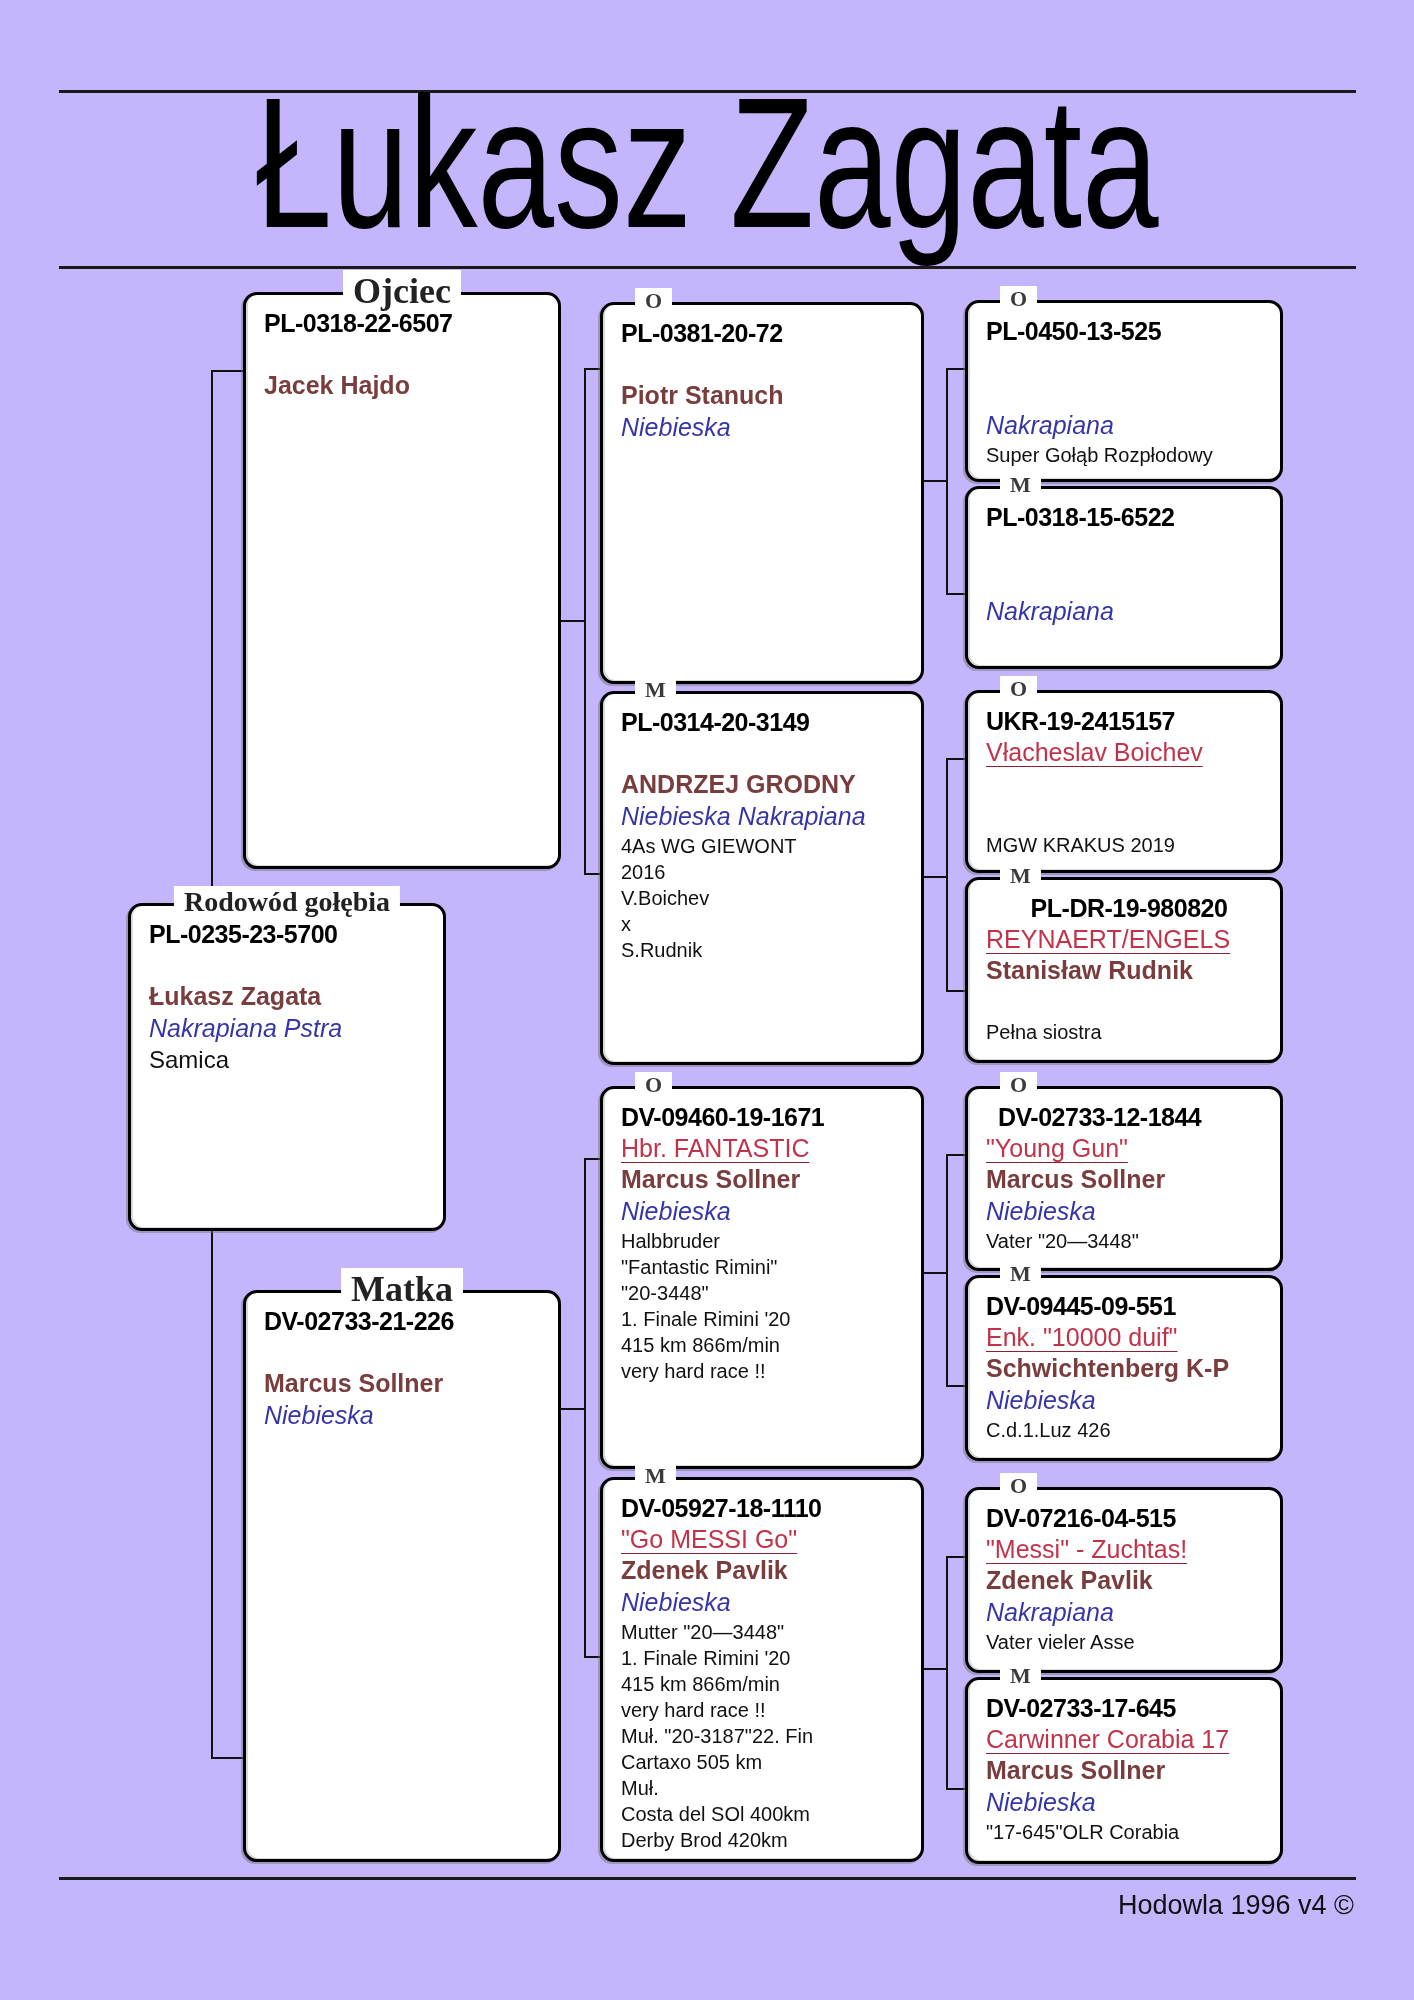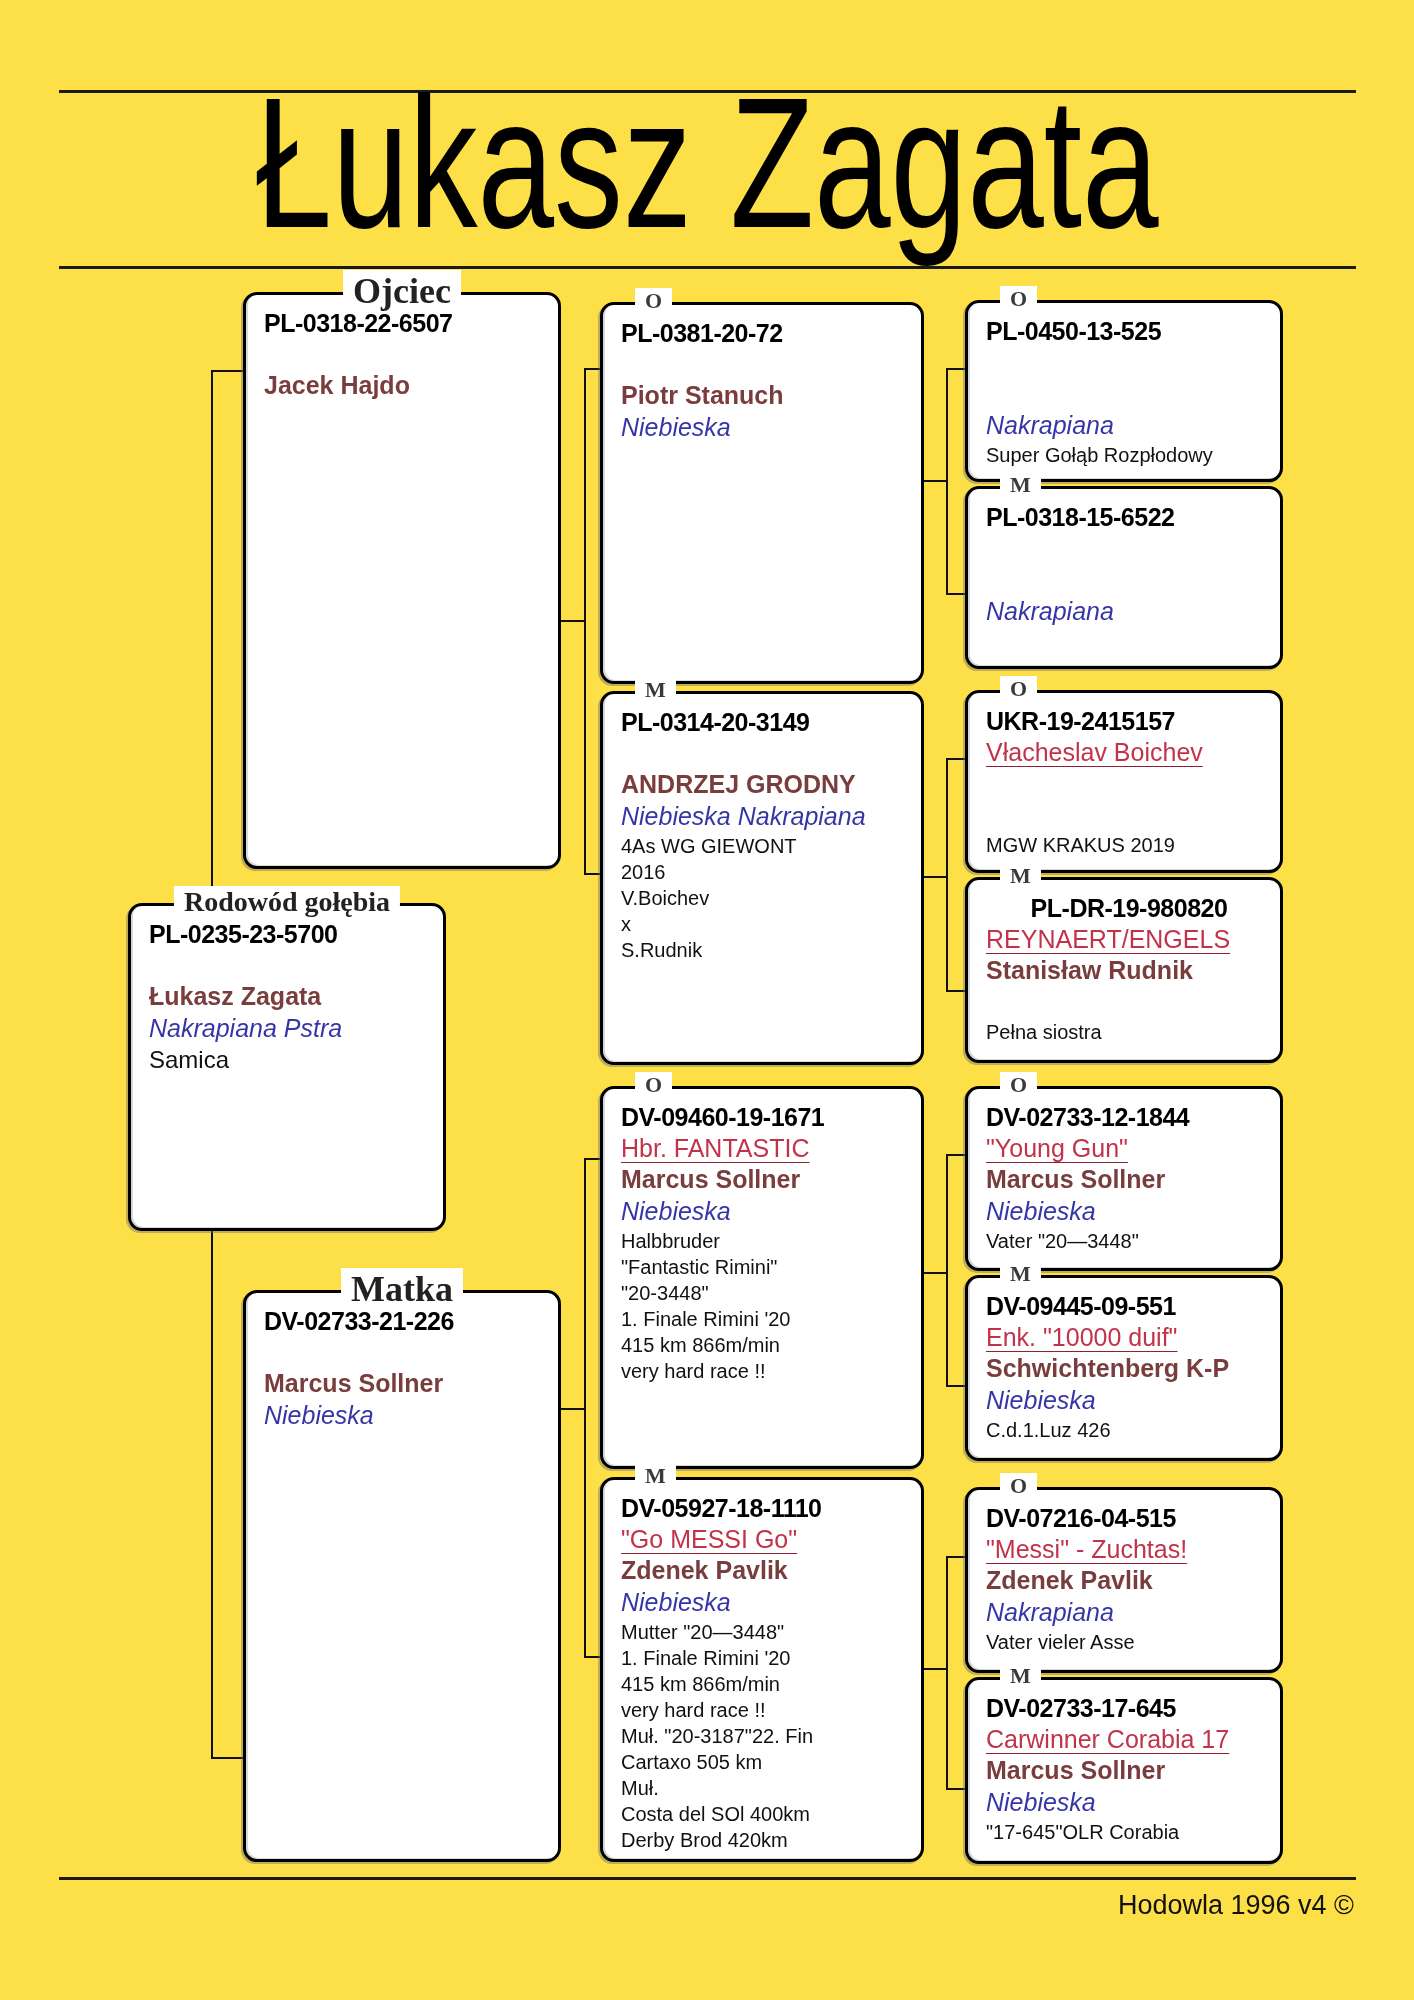--- a/index.html
+++ b/index.html
@@ -1,16 +1,16 @@
 <!DOCTYPE html>
 <html style="--ring: #000000; --link: #c23248; --linku: #8e2130; --owner: #7a3d3d; --breed: #3535a8; --note: #111111;"><head>
 <meta charset="utf-8">
 <style>
   html,body{margin:0;padding:0;background:#fff;}
-  #page{position:relative;width:1414px;height:2000px;background:#fde047;overflow:hidden;
+  #page{position:relative;width:1414px;height:2000px;background:#c4b5fd;overflow:hidden;
         font-family:"Liberation Sans",sans-serif;}
   .rule{position:absolute;left:59px;width:1297px;height:3px;background:#1a1a1a;}
   #title-wrap{position:absolute;top:70px;left:0;width:100%;text-align:center;}
   #title-wrap span{display:inline-block;font-size:186px;line-height:1;color:#000;
         font-family:"Liberation Sans",sans-serif;transform:scaleX(.74);transform-origin:50% 50%;
         white-space:nowrap;}
   #footer-credit{position:absolute;right:60px;top:1890px;font-size:27px;color:#111;}
   .conn{position:absolute;background:#111;z-index:0;}
   .pbox{position:absolute;background:#fff;border:3px solid #000;border-radius:14px;z-index:1;
         box-shadow:-2px 2px 0 rgba(110,110,110,.45), inset 2px -1px 0 #d9d9d9;}
@@ -148,21 +148,21 @@
       </div>
       <div class="pbox" style="left: 965px; top: 877px; width: 312px; height: 180px;">
         <span class="legend om">M</span>
         <div class="bline ring" style="top: 14px; text-align: center;">PL-DR-19-980820</div>
         <div class="bline link" style="top: 45px;">REYNAERT/ENGELS</div>
         <div class="bline owner" style="top: 76px;">Stanisław Rudnik</div>
         <div class="bline note" style="top: 140px;">Pełna siostra</div>
       </div>
       <div class="pbox" style="left: 965px; top: 1086px; width: 312px; height: 179px;">
         <span class="legend om">O</span>
-        <div class="bline ring" style="top: 14px;">DV-02733-12-1844</div>
+        <div class="bline ring" style="top: 14px; margin-left: 12px;">DV-02733-12-1844</div>
         <div class="bline link" style="top: 45px;">"Young Gun"</div>
         <div class="bline owner" style="top: 76px;">Marcus Sollner</div>
         <div class="bline breed" style="top: 108px;">Niebieska</div>
         <div class="bline note" style="top: 140px;">Vater "20—3448"</div>
       </div>
       <div class="pbox" style="left: 965px; top: 1275px; width: 312px; height: 180px;">
         <span class="legend om">M</span>
         <div class="bline ring" style="top: 14px;">DV-09445-09-551</div>
         <div class="bline link" style="top: 45px;">Enk. "10000 duif"</div>
         <div class="bline owner" style="top: 76px;">Schwichtenberg K-P</div>

